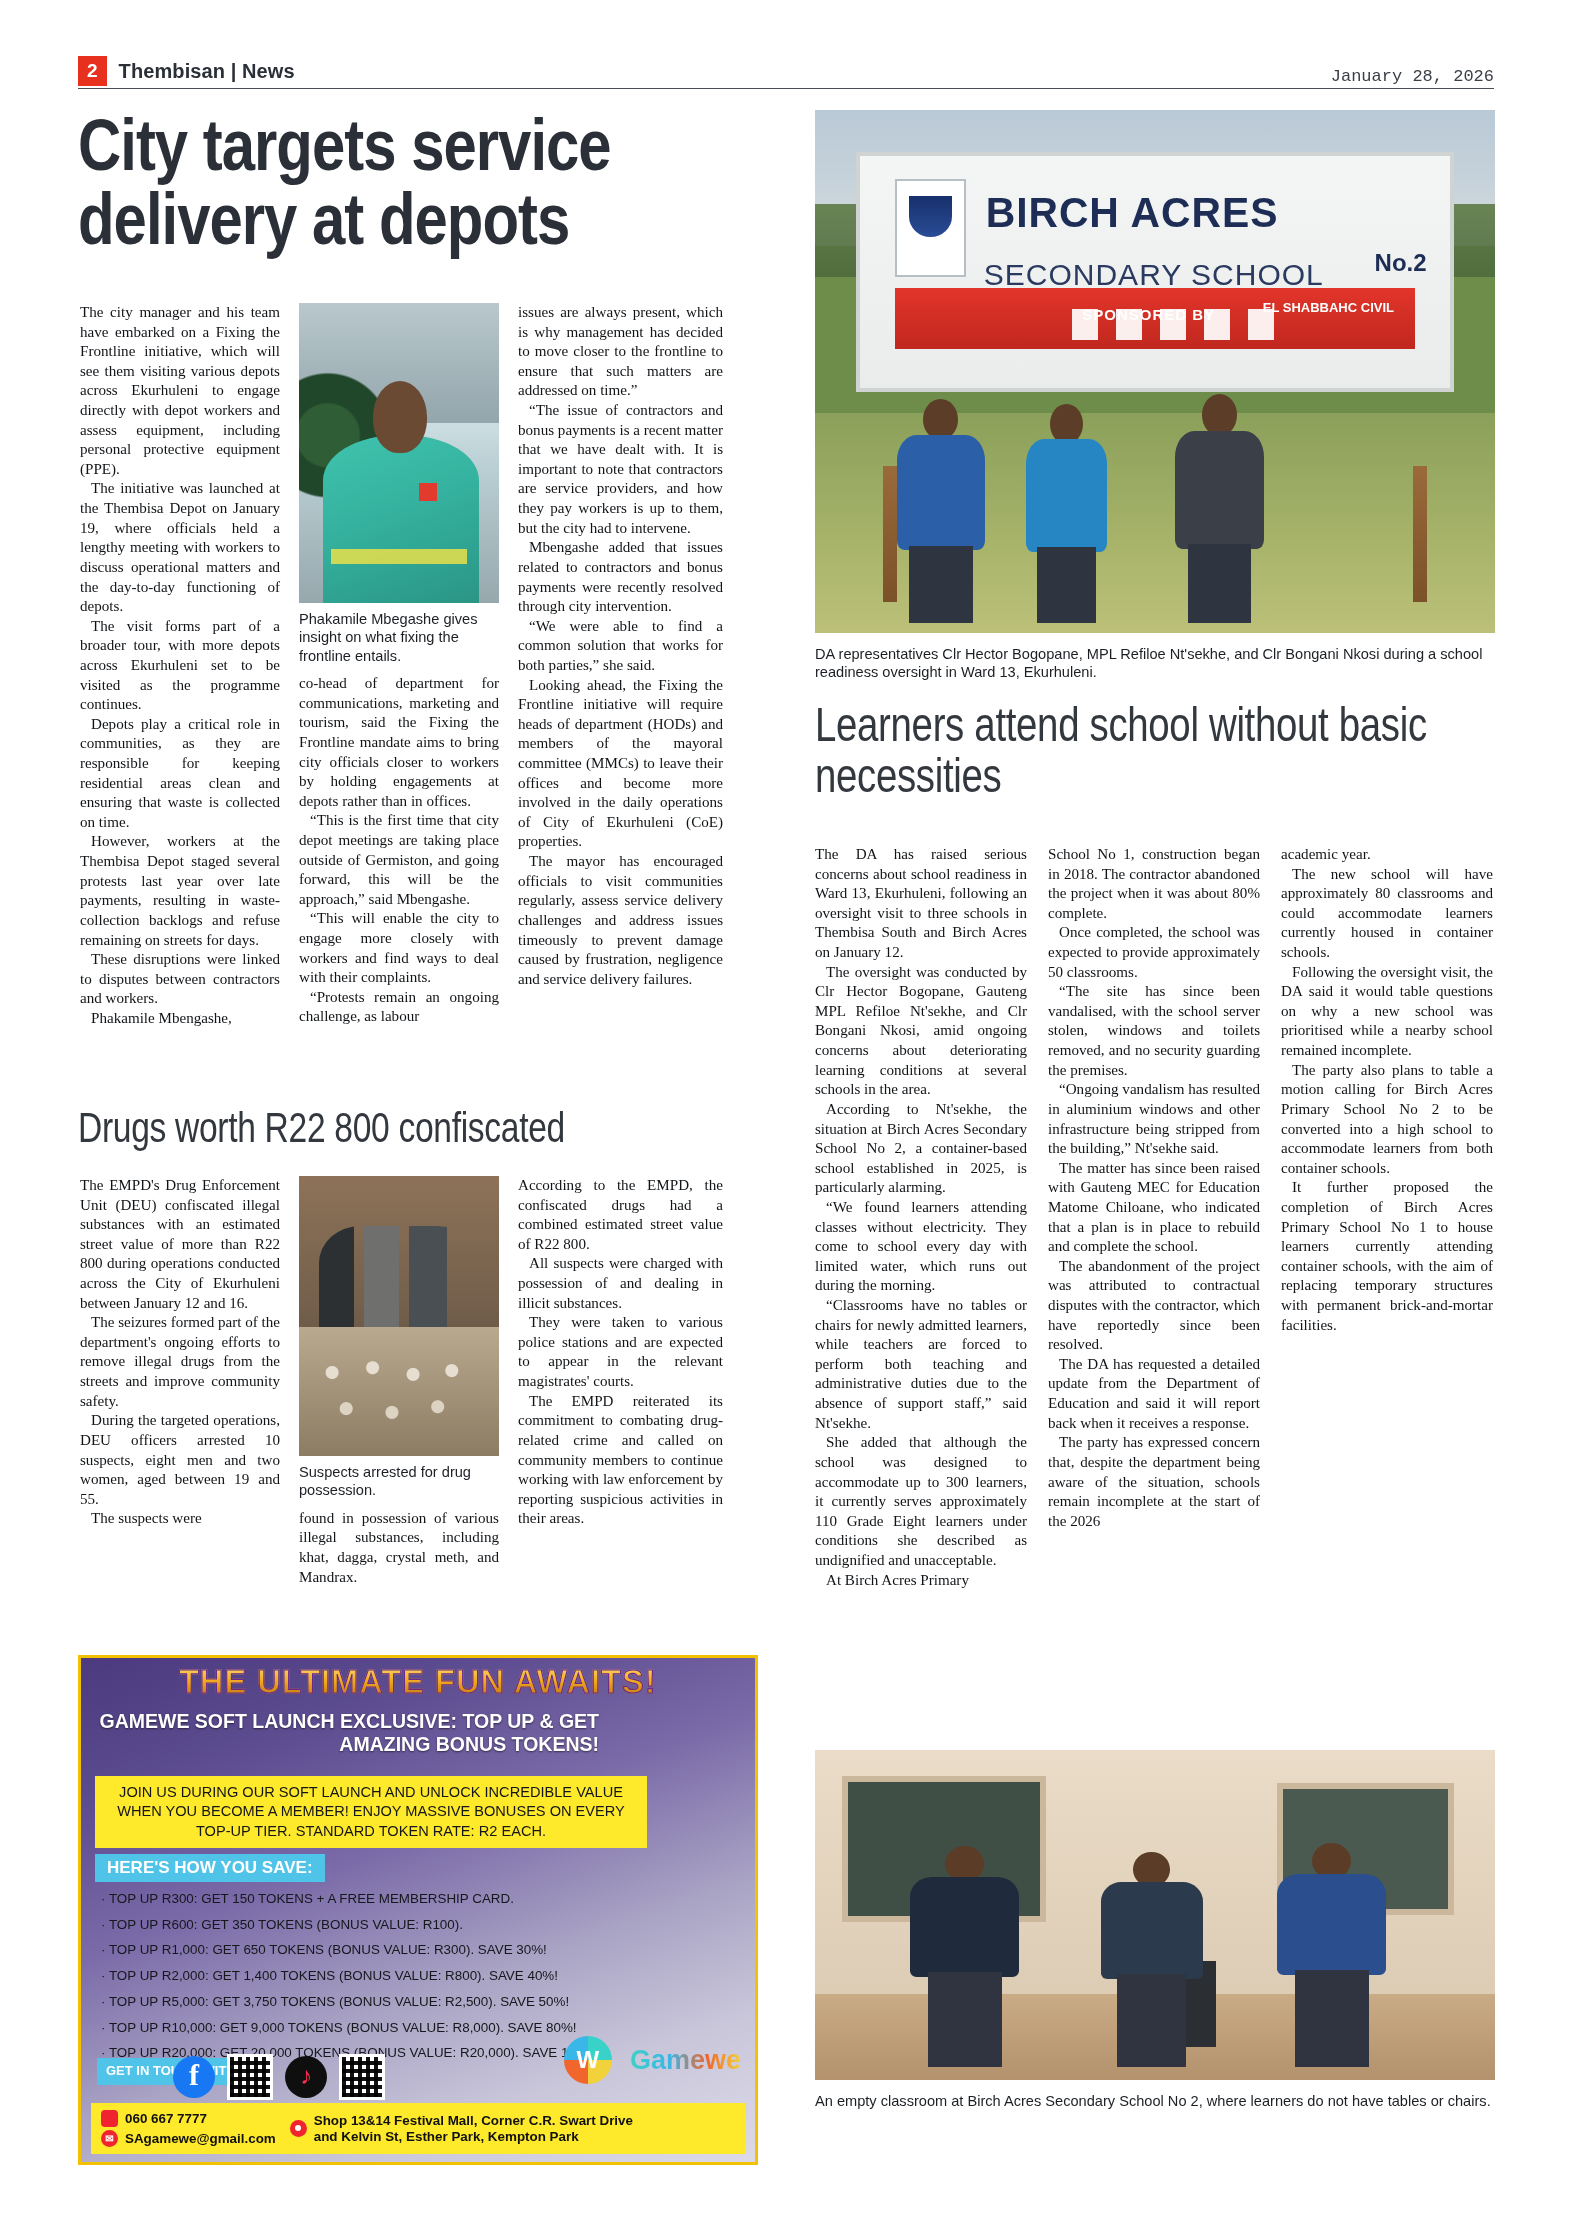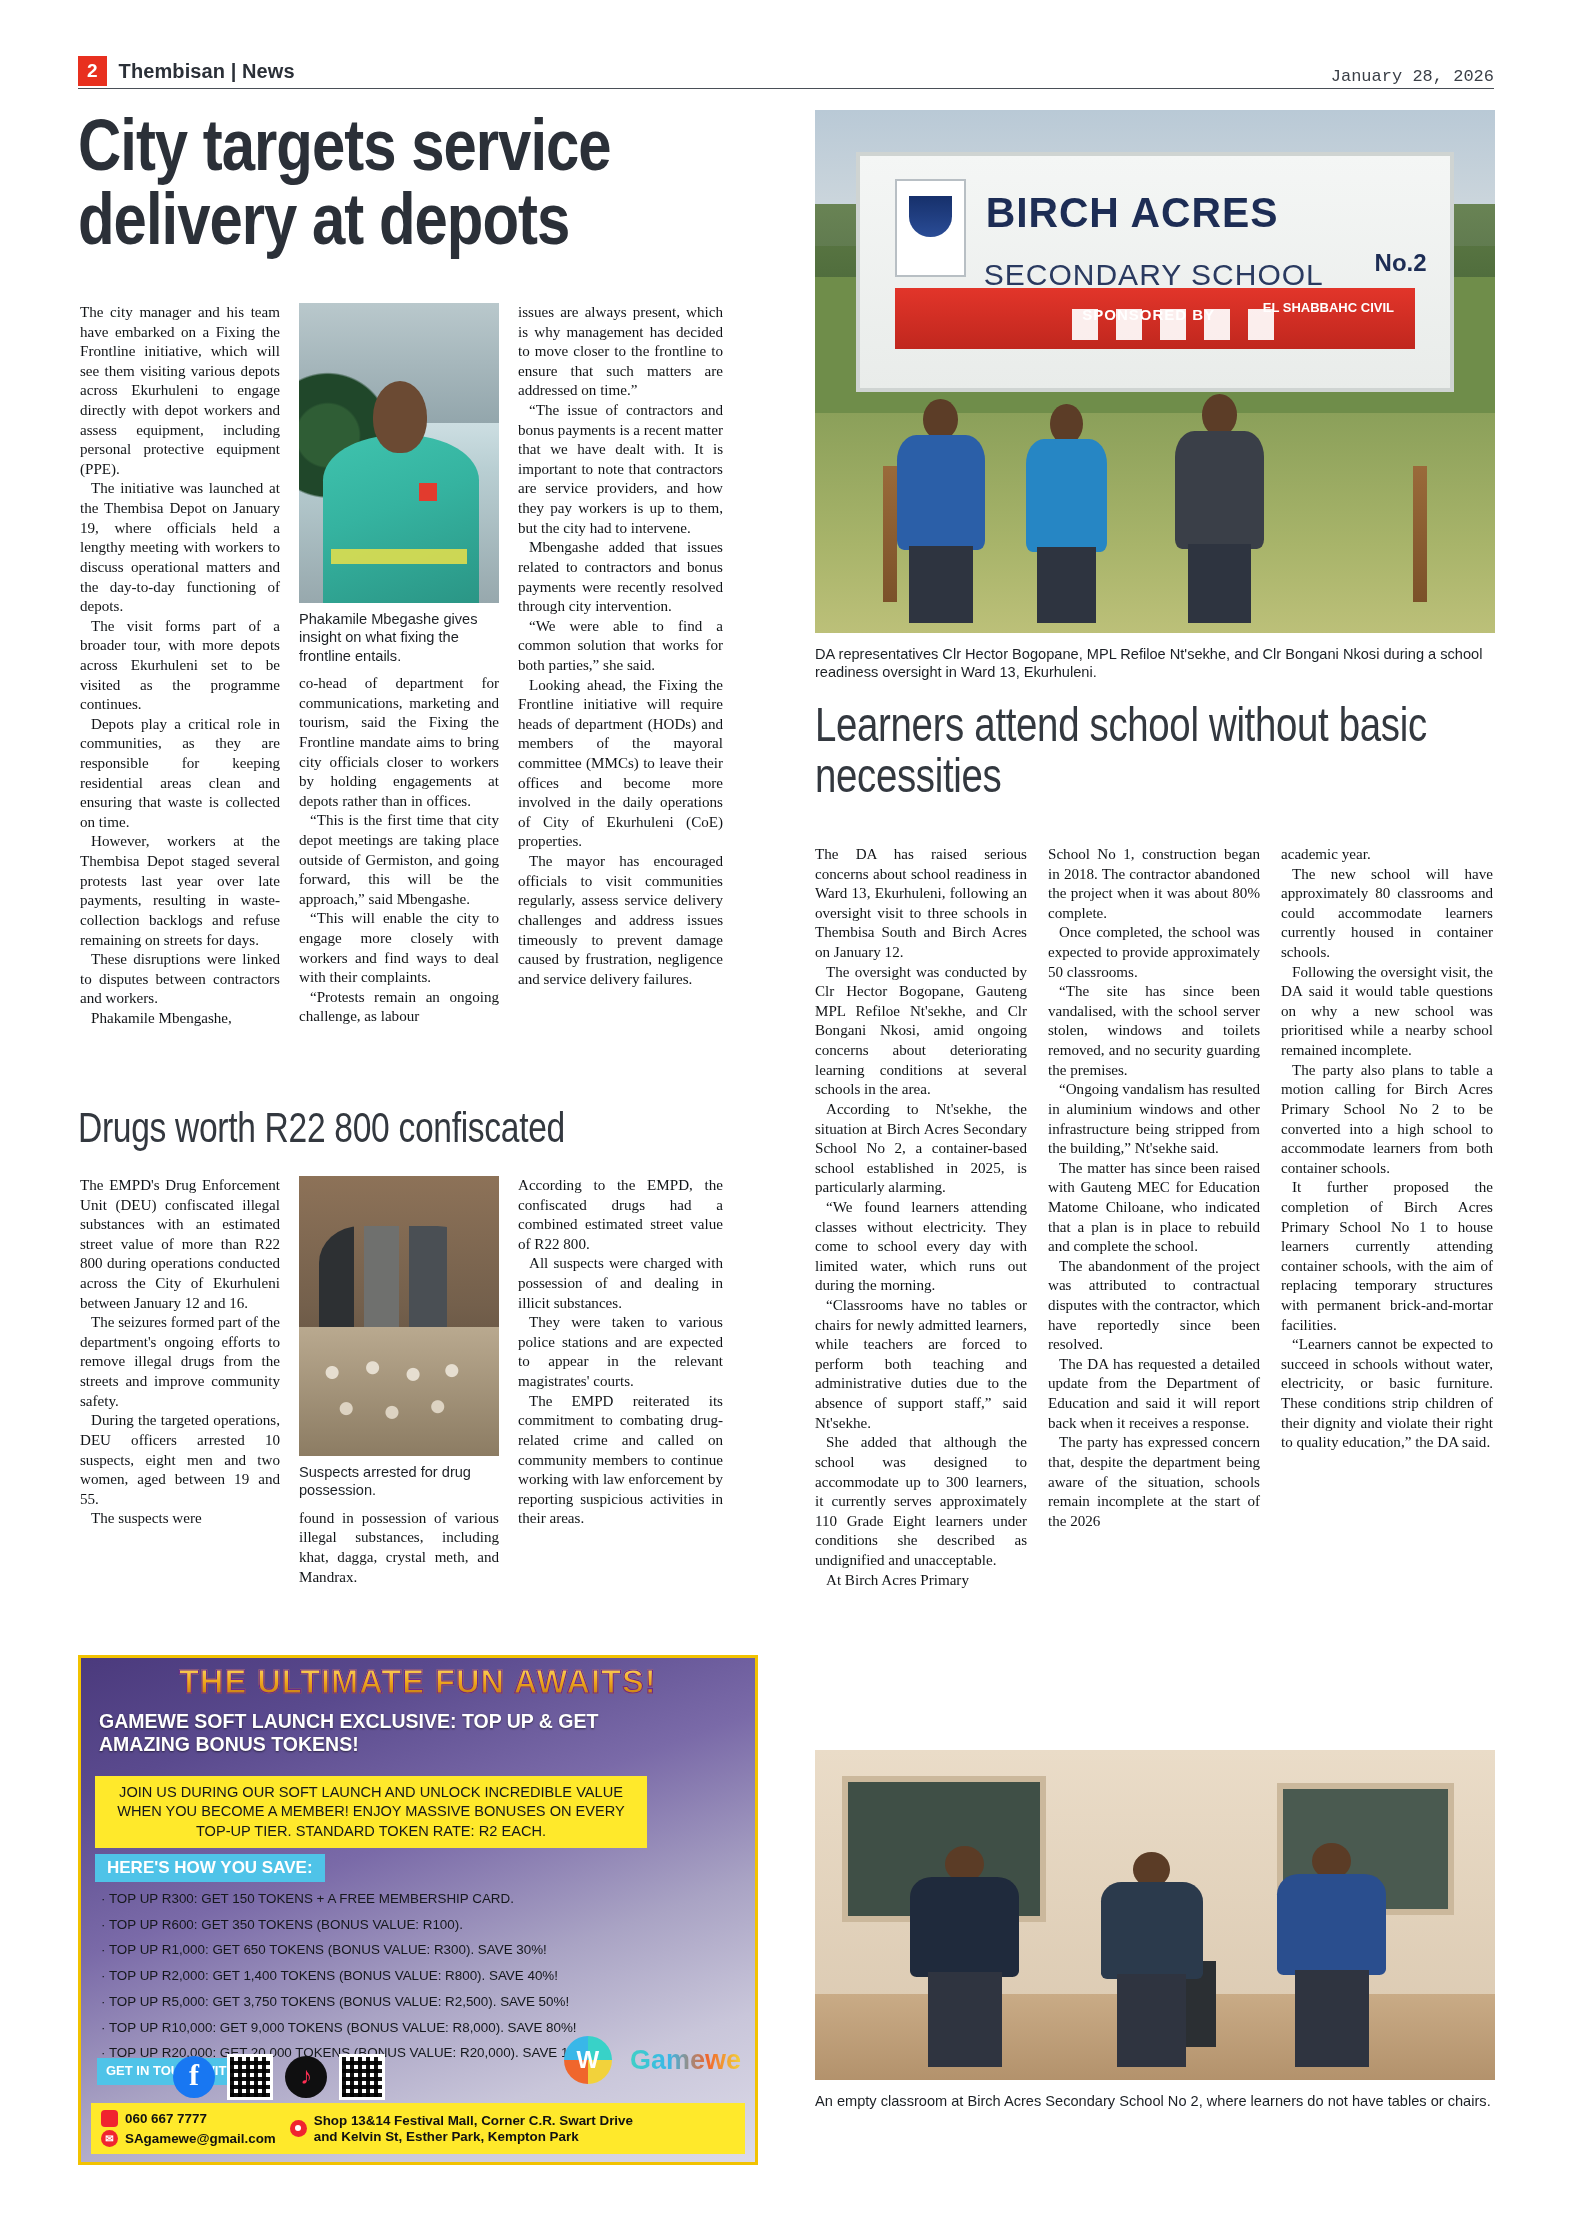--- a/index.html
+++ b/index.html
@@ -318,21 +318,21 @@
   .ad-hero span {
     font-family:"Liberation Sans", sans-serif; font-weight:bold;
     font-size:34px; letter-spacing:1px;
     background: linear-gradient(#ffe47a, #f0a81e 50%, #b36b10);
     -webkit-background-clip:text; background-clip:text; color:transparent;
     -webkit-text-stroke: 1.2px #6b2a8a;
     transform: scaleX(.96);
   }
   .ad-sub {
     position:absolute; left:18px; top:52px; width:500px;
-    text-align:left;
+    text-align:right;
     font-family:"Liberation Sans", sans-serif; font-weight:bold;
     font-size:19.5px; color:#ffffff; line-height:1.18;
     text-shadow: 0 1px 2px rgba(0,0,0,.55);
   }
   .ad-yellowbar {
     position:absolute; left:14px; top:118px; width:552px;
     background:#ffe92b; color:#14161a;
     font-family:"Liberation Sans", sans-serif;
     font-size:14.6px; line-height:1.32; text-align:center;
     padding:7px 10px;
@@ -530,21 +530,20 @@
         <p>The party has expressed concern that, despite the department being aware of the situation, schools remain incomplete at the start of the 2026</p>
       </div>
     </div>
     <div>
       <div class="body-col">
         <p class="first">academic year.</p>
         <p>The new school will have approximately 80 classrooms and could accommodate learners currently housed in container schools.</p>
         <p>Following the oversight visit, the DA said it would table questions on why a new school was prioritised while a nearby school remained incomplete.</p>
         <p>The party also plans to table a motion calling for Birch Acres Primary School No 2 to be converted into a high school to accommodate learners from both container schools.</p>
         <p>It further proposed the completion of Birch Acres Primary School No 1 to house learners currently attending container schools, with the aim of replacing temporary structures with permanent brick-and-mortar facilities.</p>
-        <p>“Learners cannot be expected to succeed in schools without water, electricity, or basic furniture. These conditions strip children of their dignity and violate their right to quality education,” the DA said.</p>
       </div>
     </div>
   </div>
 
   <div class="a3-head hl-light">Drugs worth R22 800 confiscated</div>
 
   <div class="a3-cols">
     <div class="a3-c1">
       <div class="body-col">
         <p class="first">The EMPD's Drug Enforcement Unit (DEU) confiscated illegal substances with an estimated street value of more than R22 800 during operations conducted across the City of Ekurhuleni between January 12 and 16.</p>

